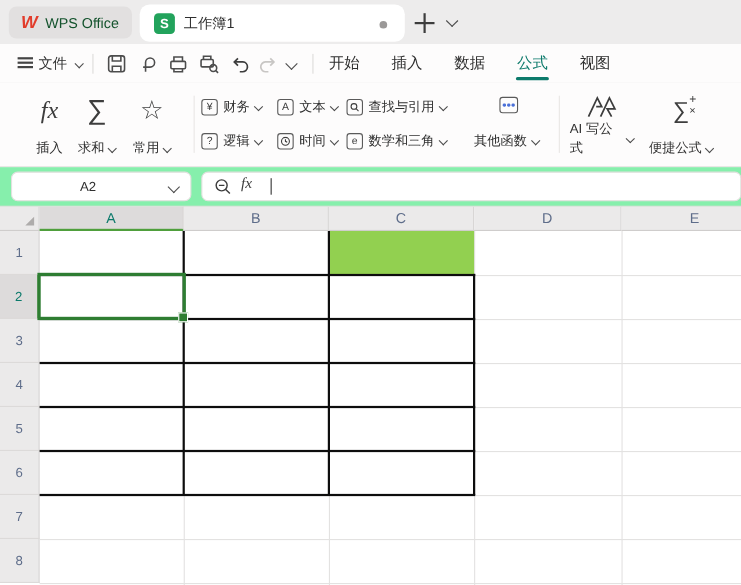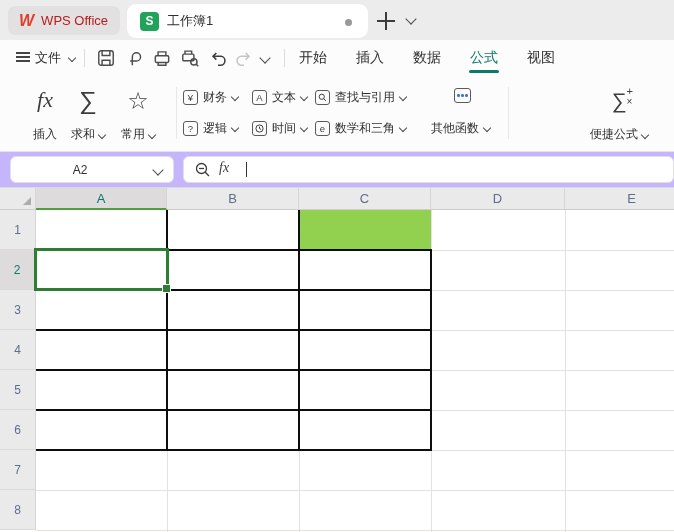--- a/index.html
+++ b/index.html
@@ -5,21 +5,21 @@
   html,body{margin:0;padding:0;}
   .app{position:relative;width:674px;height:532px;background:#edecec;overflow:hidden;
        font-family:"Liberation Sans","DejaVu Sans",sans-serif;color:#333;}
   .abs{position:absolute;}
 
   
   .titlebar{position:absolute;left:0;top:0;width:674px;height:40px;background:#edecec;}
   .wps-pill{position:absolute;left:8px;top:6px;width:112px;height:29px;border-radius:7px;
             background:#e2e0e0;display:flex;align-items:center;gap:7px;padding-left:11px;box-sizing:border-box;}
   .wps-logo{font-weight:bold;font-style:italic;color:#e23c2b;font-size:16px;line-height:1;}
-  .wps-name{font-size:13px;color:#b91c1c;}
+  .wps-name{font-size:13px;color:#14532d;}
   .doc-tab{position:absolute;left:127px;top:4px;width:241px;height:34px;background:#ffffff;border-radius:9px;
            display:flex;align-items:center;padding-left:13px;box-sizing:border-box;gap:8px;}
   .s-icon{width:19px;height:19px;border-radius:4px;background:#22a35c;color:#fff;font-size:12px;font-weight:bold;
           display:flex;align-items:center;justify-content:center;}
   .doc-label{font-size:13px;color:#2f2f2f;}
   .unsaved-dot{position:absolute;right:16px;top:15px;width:7px;height:7px;border-radius:50%;background:#9b9998;}
   .plus-btn{position:absolute;left:374px;top:9px;width:24px;height:24px;}
   .plus-btn:before,.plus-btn:after{content:"";position:absolute;background:#3d3d3d;}
   .plus-btn:before{left:11px;top:3px;width:2px;height:18px;}
   .plus-btn:after{left:3px;top:11px;width:18px;height:2px;}
@@ -54,21 +54,21 @@
   .box-ic{width:15px;height:15px;border:1.2px solid #5a5a5a;border-radius:3px;display:flex;align-items:center;
           justify-content:center;font-size:9.5px;color:#3d3d3d;box-sizing:border-box;}
   .dots-ic{width:17px;height:15px;border:1.2px solid #5a5a5a;border-radius:3px;display:flex;align-items:center;
            justify-content:center;gap:1.5px;box-sizing:border-box;}
   .dots-ic i{width:2.5px;height:2.5px;border-radius:50%;background:#4a70d8;}
   .sum-plus{position:relative;font-size:21px;color:#3d3d3d;}
   .sum-plus .pp{position:absolute;left:15px;top:-4px;font-size:11px;}
   .sum-plus .xx{position:absolute;left:15px;top:7px;font-size:10px;}
 
   
-  .formularow{position:absolute;left:0;top:152px;width:674px;height:35px;background:#c4b5fd;border-bottom:1px solid #dcdad8;}
+  .formularow{position:absolute;left:0;top:152px;width:674px;height:35px;background:#86efac;border-bottom:1px solid #dcdad8;}
   .namebox{position:absolute;left:10px;top:4px;width:164px;height:27px;background:#fff;border:1px solid #e2e0de;
            border-radius:6px;box-sizing:border-box;}
   .namebox .ref{position:absolute;left:0;right:24px;top:0;bottom:0;display:flex;align-items:center;justify-content:center;
            font-size:12px;color:#2f2f2f;}
   .namebox .chev{position:absolute;right:11px;top:9px;}
   .fbox{position:absolute;left:183px;top:4px;width:491px;height:27px;background:#fff;border:1px solid #e2e0de;
         border-radius:6px;box-sizing:border-box;}
   .fx-small{position:absolute;left:35px;top:3px;font-family:"Liberation Serif","DejaVu Serif",serif;
             font-style:italic;font-size:14px;color:#3d3d3d;}
   .caret{position:absolute;left:62px;top:5px;width:1px;height:15px;background:#333;}
@@ -247,20 +247,32 @@
           <i></i>
           <i></i>
         </span>
     </div>
     <div class="fn-btn" style="left:431px;top:44px">
       <span>其他函数</span>
         <span class="chev sm"></span>
     </div>
     <div class="rib-div" style="left:508px"></div>
 
+    <div class="big-btn" style="left:518px;width:58px">
+      <span class="big-icon">
+        <svg width="30" height="24" viewBox="0 0 30 24" fill="none" stroke="#3d3d3d" stroke-width="1.6">
+          <path d="M3 21 L11 4 L15 12 L10 12"></path>
+            <path d="M14 21 L22 4 L27 14 L20 14 L24 21"></path>
+        </svg>
+      </span>
+      <span class="big-label">
+          <span>AI 写公式</span>
+          <span class="chev sm"></span>
+        </span>
+    </div>
     <div class="big-btn" style="left:590px;width:58px">
       <span class="big-icon">
         <span class="sum-plus"><span>∑</span><span class="pp">+</span><span class="xx">×</span></span>
       </span>
       <span class="big-label">
           <span>便捷公式</span>
           <span class="chev sm"></span>
         </span>
     </div>
   </div>

